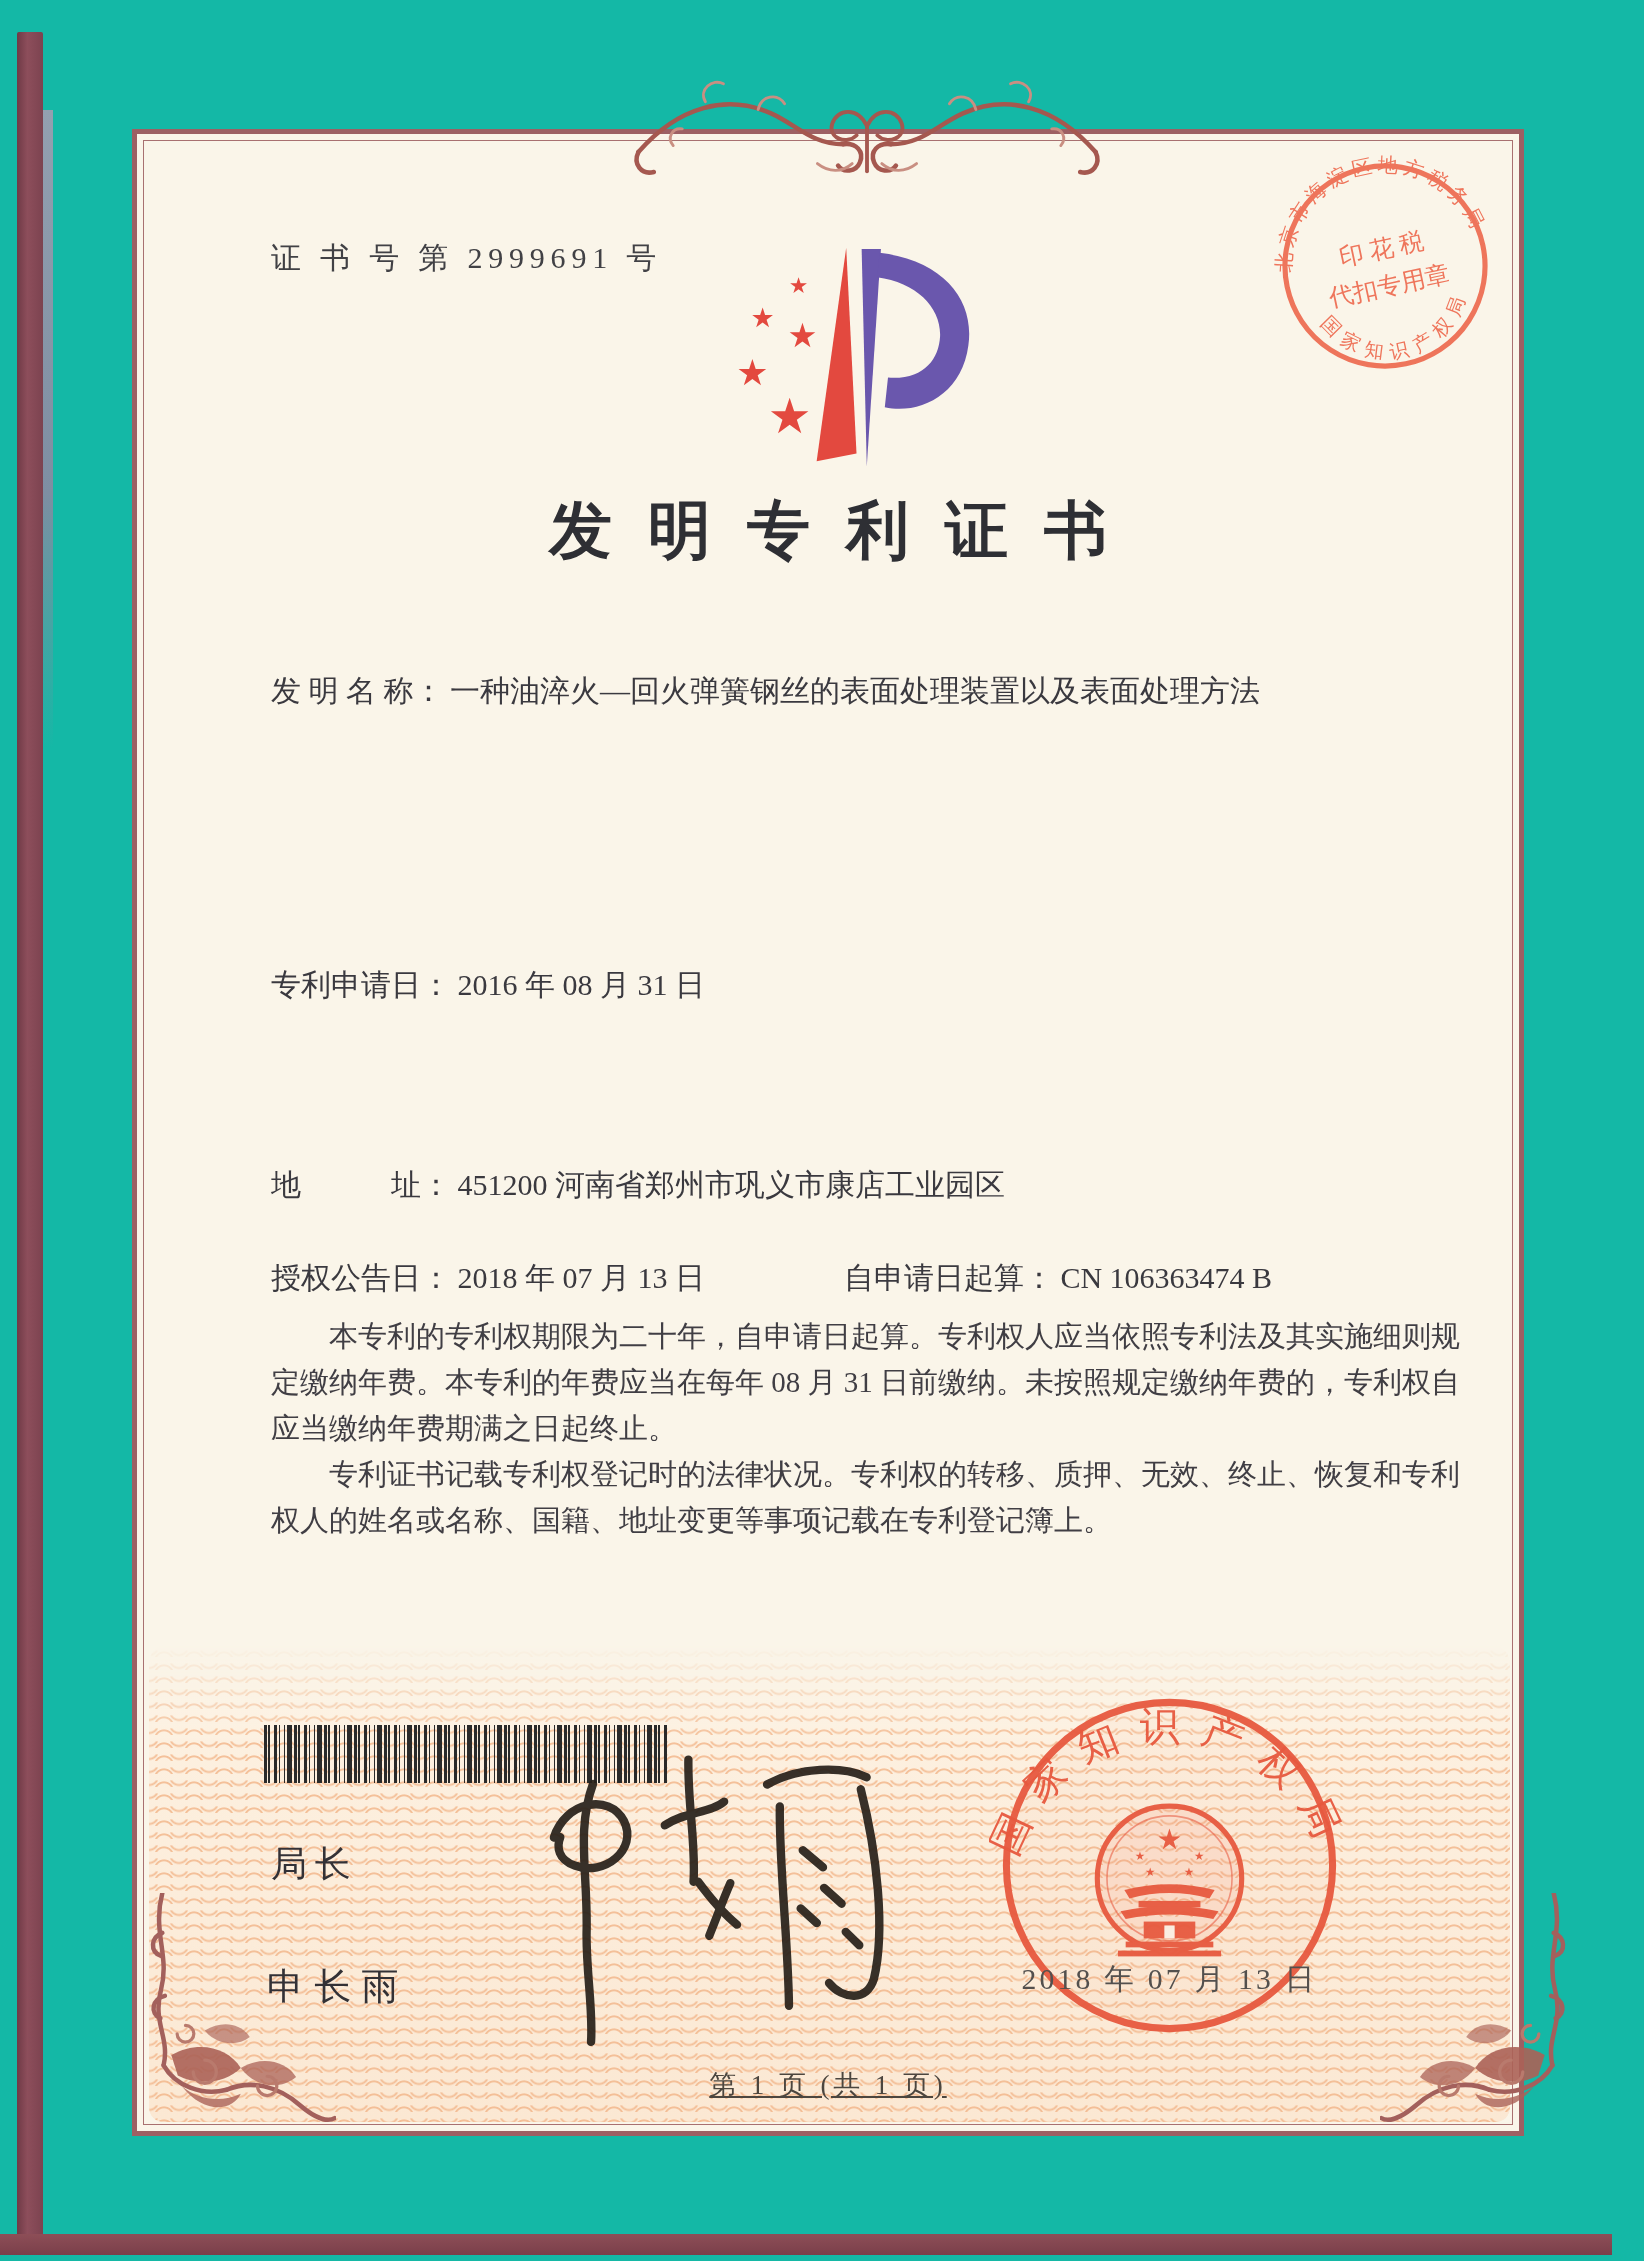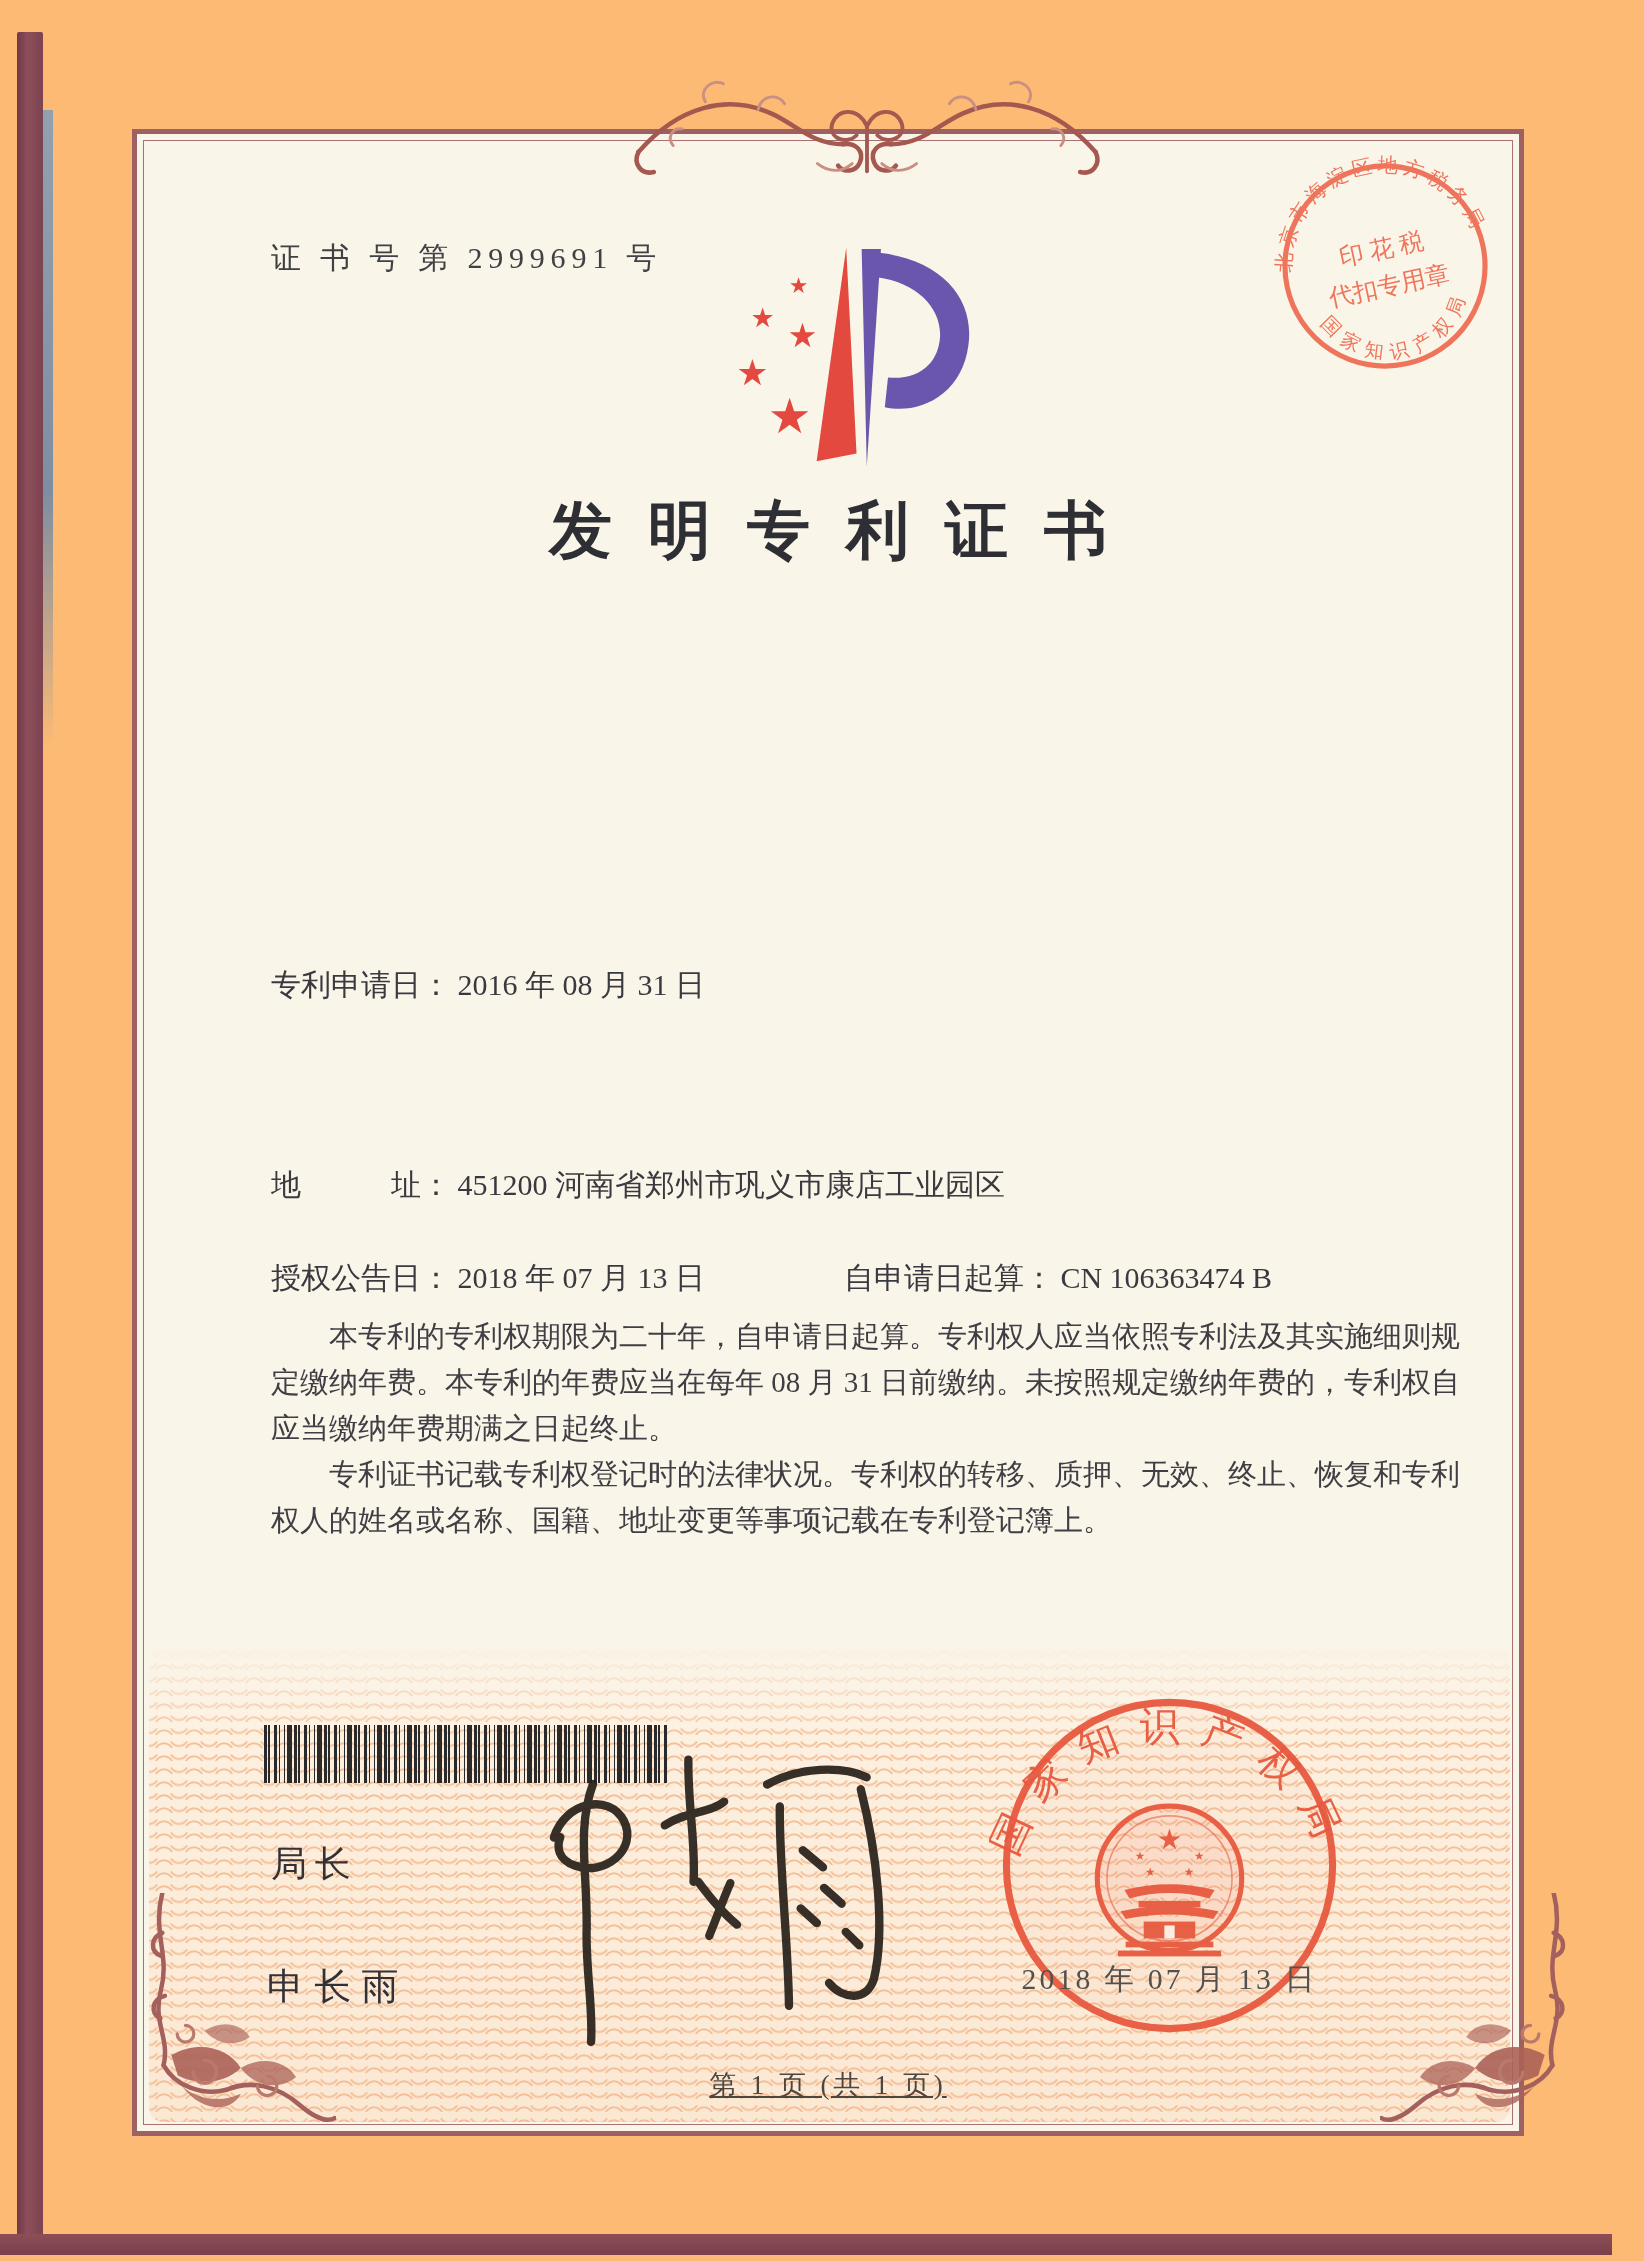--- a/index.html
+++ b/index.html
@@ -1,18 +1,18 @@
 <!DOCTYPE html>
 <html style="font-size:10.3px"><head>
 <meta charset="utf-8">
 <style>
   html,body{margin:0;padding:0;background:#d8d2c4;}
   .scan{
     position:relative; width:1644px; height:2261px; overflow:hidden;
-    background:#fdba74;
+    background:#14b8a6;
     font-family:"Liberation Serif","DejaVu Serif",serif;
     color:#3c3b40;
   }
   
   .spine{position:absolute;left:17px;top:32px;width:26px;height:2217px;
     background:linear-gradient(90deg,#6f3a46,#8d4e5b 40%,#7c4350);border-radius:1.9px;}
   .spine-blue{position:absolute;left:43px;top:110px;width:9.7px;height:638px;
     background:linear-gradient(180deg,#93a0b0,#7e8ea2 60%,rgba(126,142,162,0));}
   .bottom-edge{position:absolute;left:0;top:2234px;width:1612px;height:21px;
     background:linear-gradient(180deg,#8d4e57,#7a3f4a);}
@@ -170,20 +170,23 @@
     </text>
     <text font-size="30" fill="#ee6b50" letter-spacing="12">
       <textPath href="#stamp-arc-bottom" startOffset="50%" text-anchor="middle">国家知识产权局</textPath>
     </text>
     <text x="172" y="158" text-anchor="middle" font-size="38" fill="#ee6b50">印 花 税</text>
     <text x="172" y="216" text-anchor="middle" font-size="38" fill="#ee6b50">代扣专用章</text>
   </svg>
 
   <div class="abs title">发明专利证书</div>
 
+  <div class="abs frow" style="top:671px">
+    <span>发 明 名 称：</span><span class="fvalue">一种油淬火—回火弹簧钢丝的表面处理装置以及表面处理方法</span>
+  </div>
   <div class="abs frow" style="top:965px">
     <span>专利申请日：</span><span class="fvalue">2016 年 08 月 31 日</span>
   </div>
   <div class="abs frow" style="top:1165px">
     <span>地　　　址：</span><span class="fvalue">451200 河南省郑州市巩义市康店工业园区</span>
   </div>
   <div class="abs frow" style="top:1258px">
     <span>授权公告日：</span><span class="fvalue">2018 年 07 月 13 日</span>
     <span class="fpair2">
       <span>自申请日起算：</span><span class="fvalue">CN 106363474 B</span>

